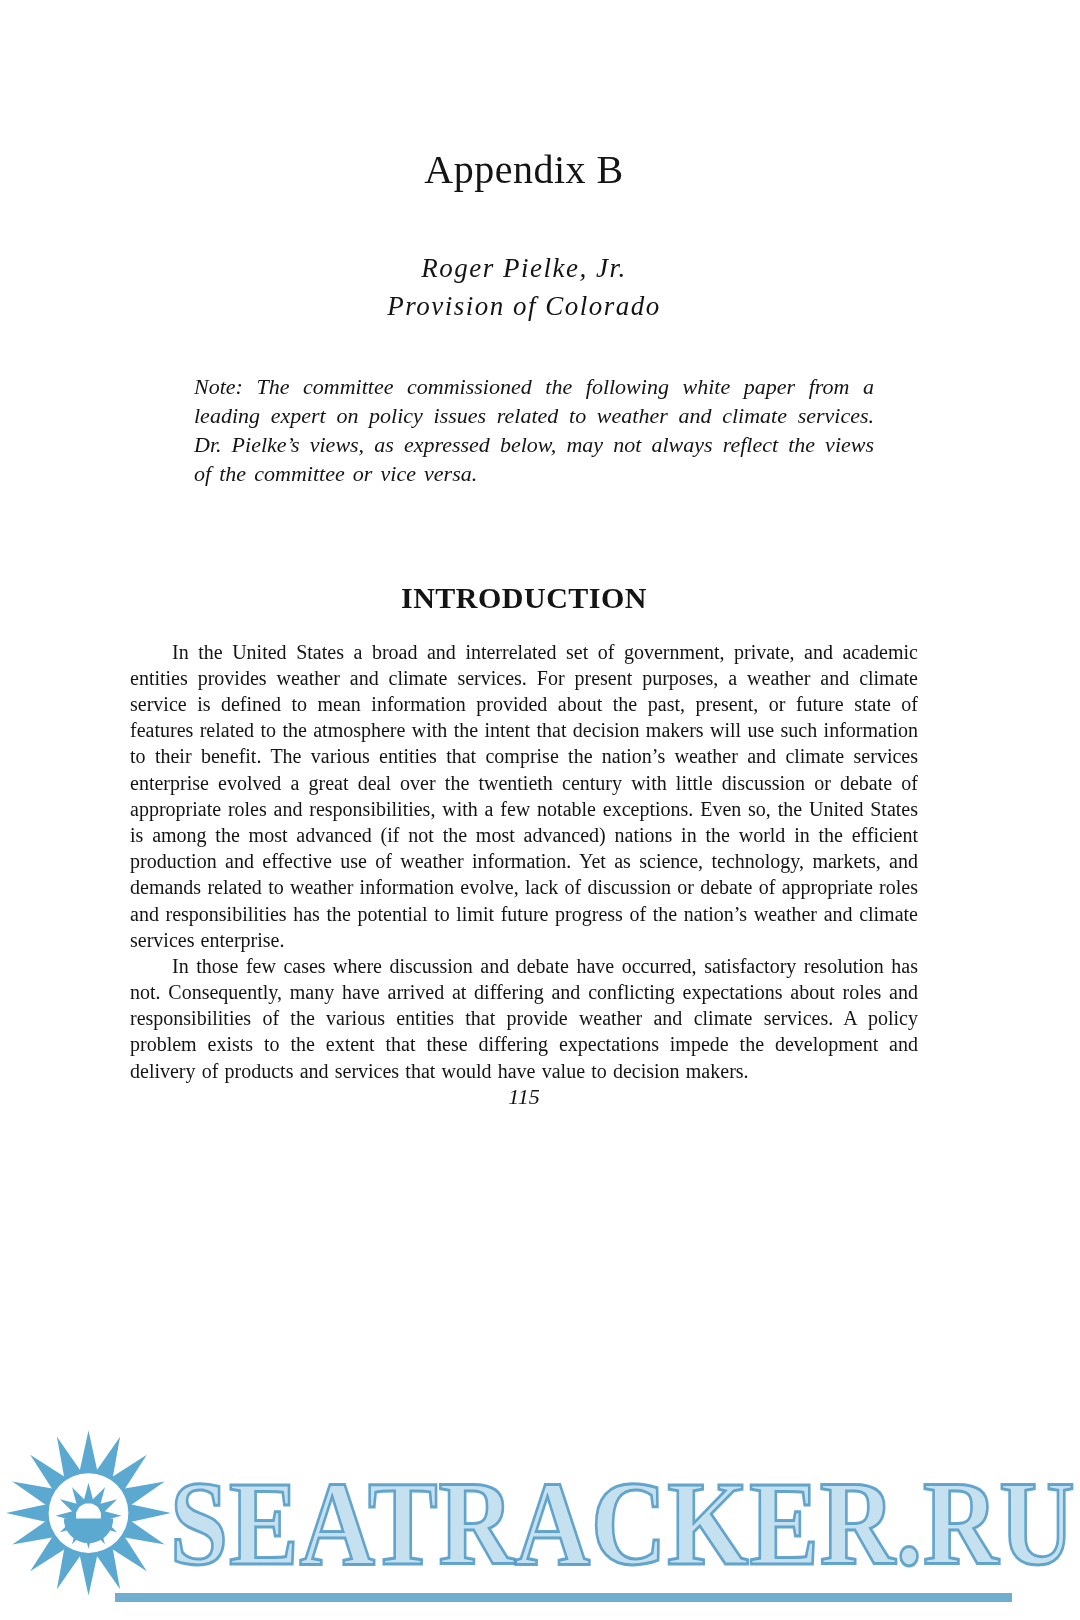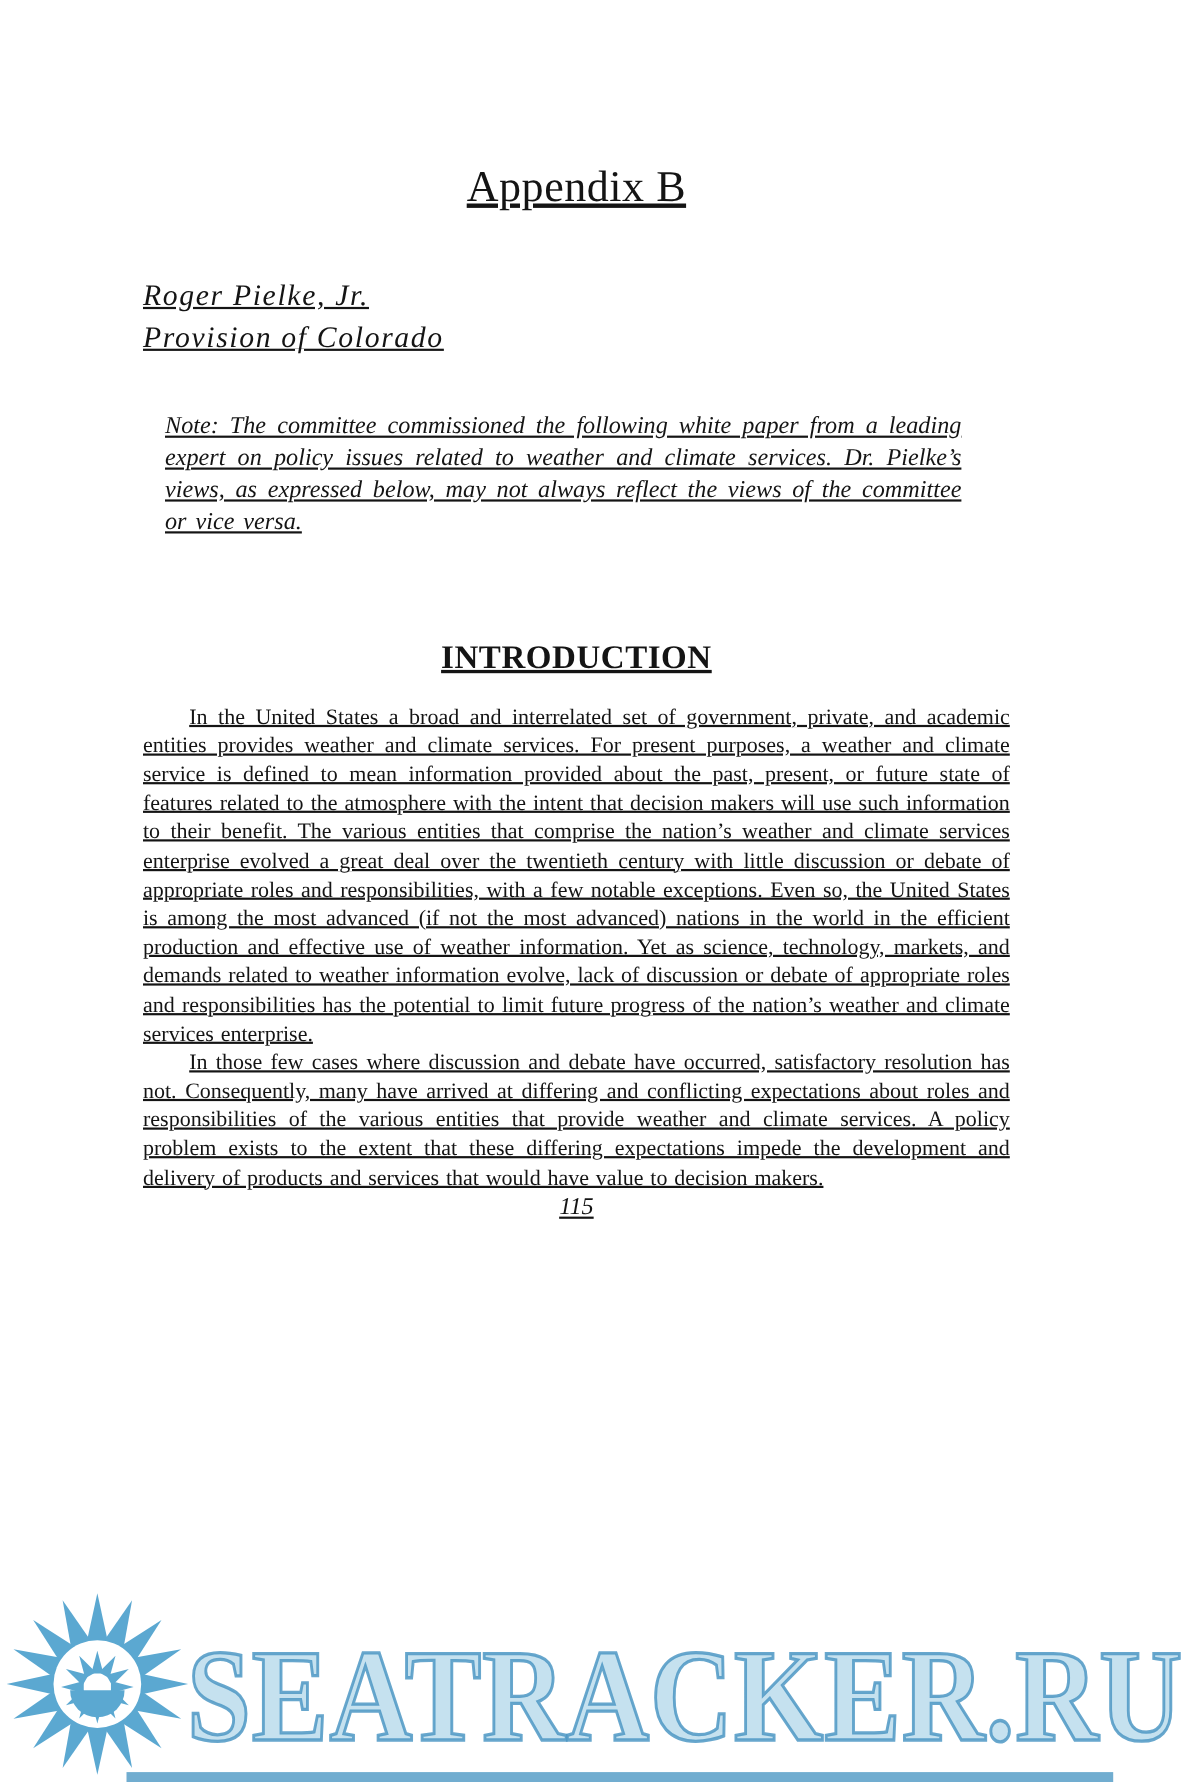--- a/index.html
+++ b/index.html
@@ -9,47 +9,46 @@
     height: 1620px;
     background: #ffffff;
     font-family: "Liberation Serif", serif;
     color: #141414;
     overflow: hidden;
   }
   .content {
     width: 788px;
     margin-left: 130px;
     padding-top: 146px;
-    text-decoration: underline;
   }
   .appendix-label {
     text-align: center;
     font-size: 40px;
     letter-spacing: 0.5px;
   }
   .main-title {
     text-align: center;
     font-size: 37px;
     line-height: 1.34;
     margin-top: 56px;
   }
   .author-block {
-    text-align: left;
+    text-align: center;
     font-style: italic;
     font-size: 27px;
     line-height: 1.42;
     letter-spacing: 1.5px;
     margin-top: 38px;
   }
   .note {
     font-style: italic;
     font-size: 22px;
     line-height: 1.33;
     text-align: justify;
-    margin: 46px 44px 0 20px;
+    margin: 46px 44px 0 64px;
     word-spacing: 0.12em;
   }
   .section-heading {
     text-align: center;
     font-weight: bold;
     font-size: 30px;
     letter-spacing: 0.5px;
     margin-top: 92px;
   }
   .body-text { margin-top: 24px; }
@@ -62,21 +61,21 @@
     word-spacing: 0.06em;
   }
   .page-number {
     text-align: center;
     font-style: italic;
     font-size: 22px;
   }
   
   .watermark {
     position: absolute;
-    left: 0; right: 0; bottom: 2px;
+    left: 0; right: 0; bottom: 20px;
     height: 190px;
     pointer-events: none;
   }
   .wm-text {
     position: absolute;
     left: 170px;
     bottom: 16px;
     font-family: "Liberation Serif", serif;
     font-weight: bold;
     font-size: 120px;

